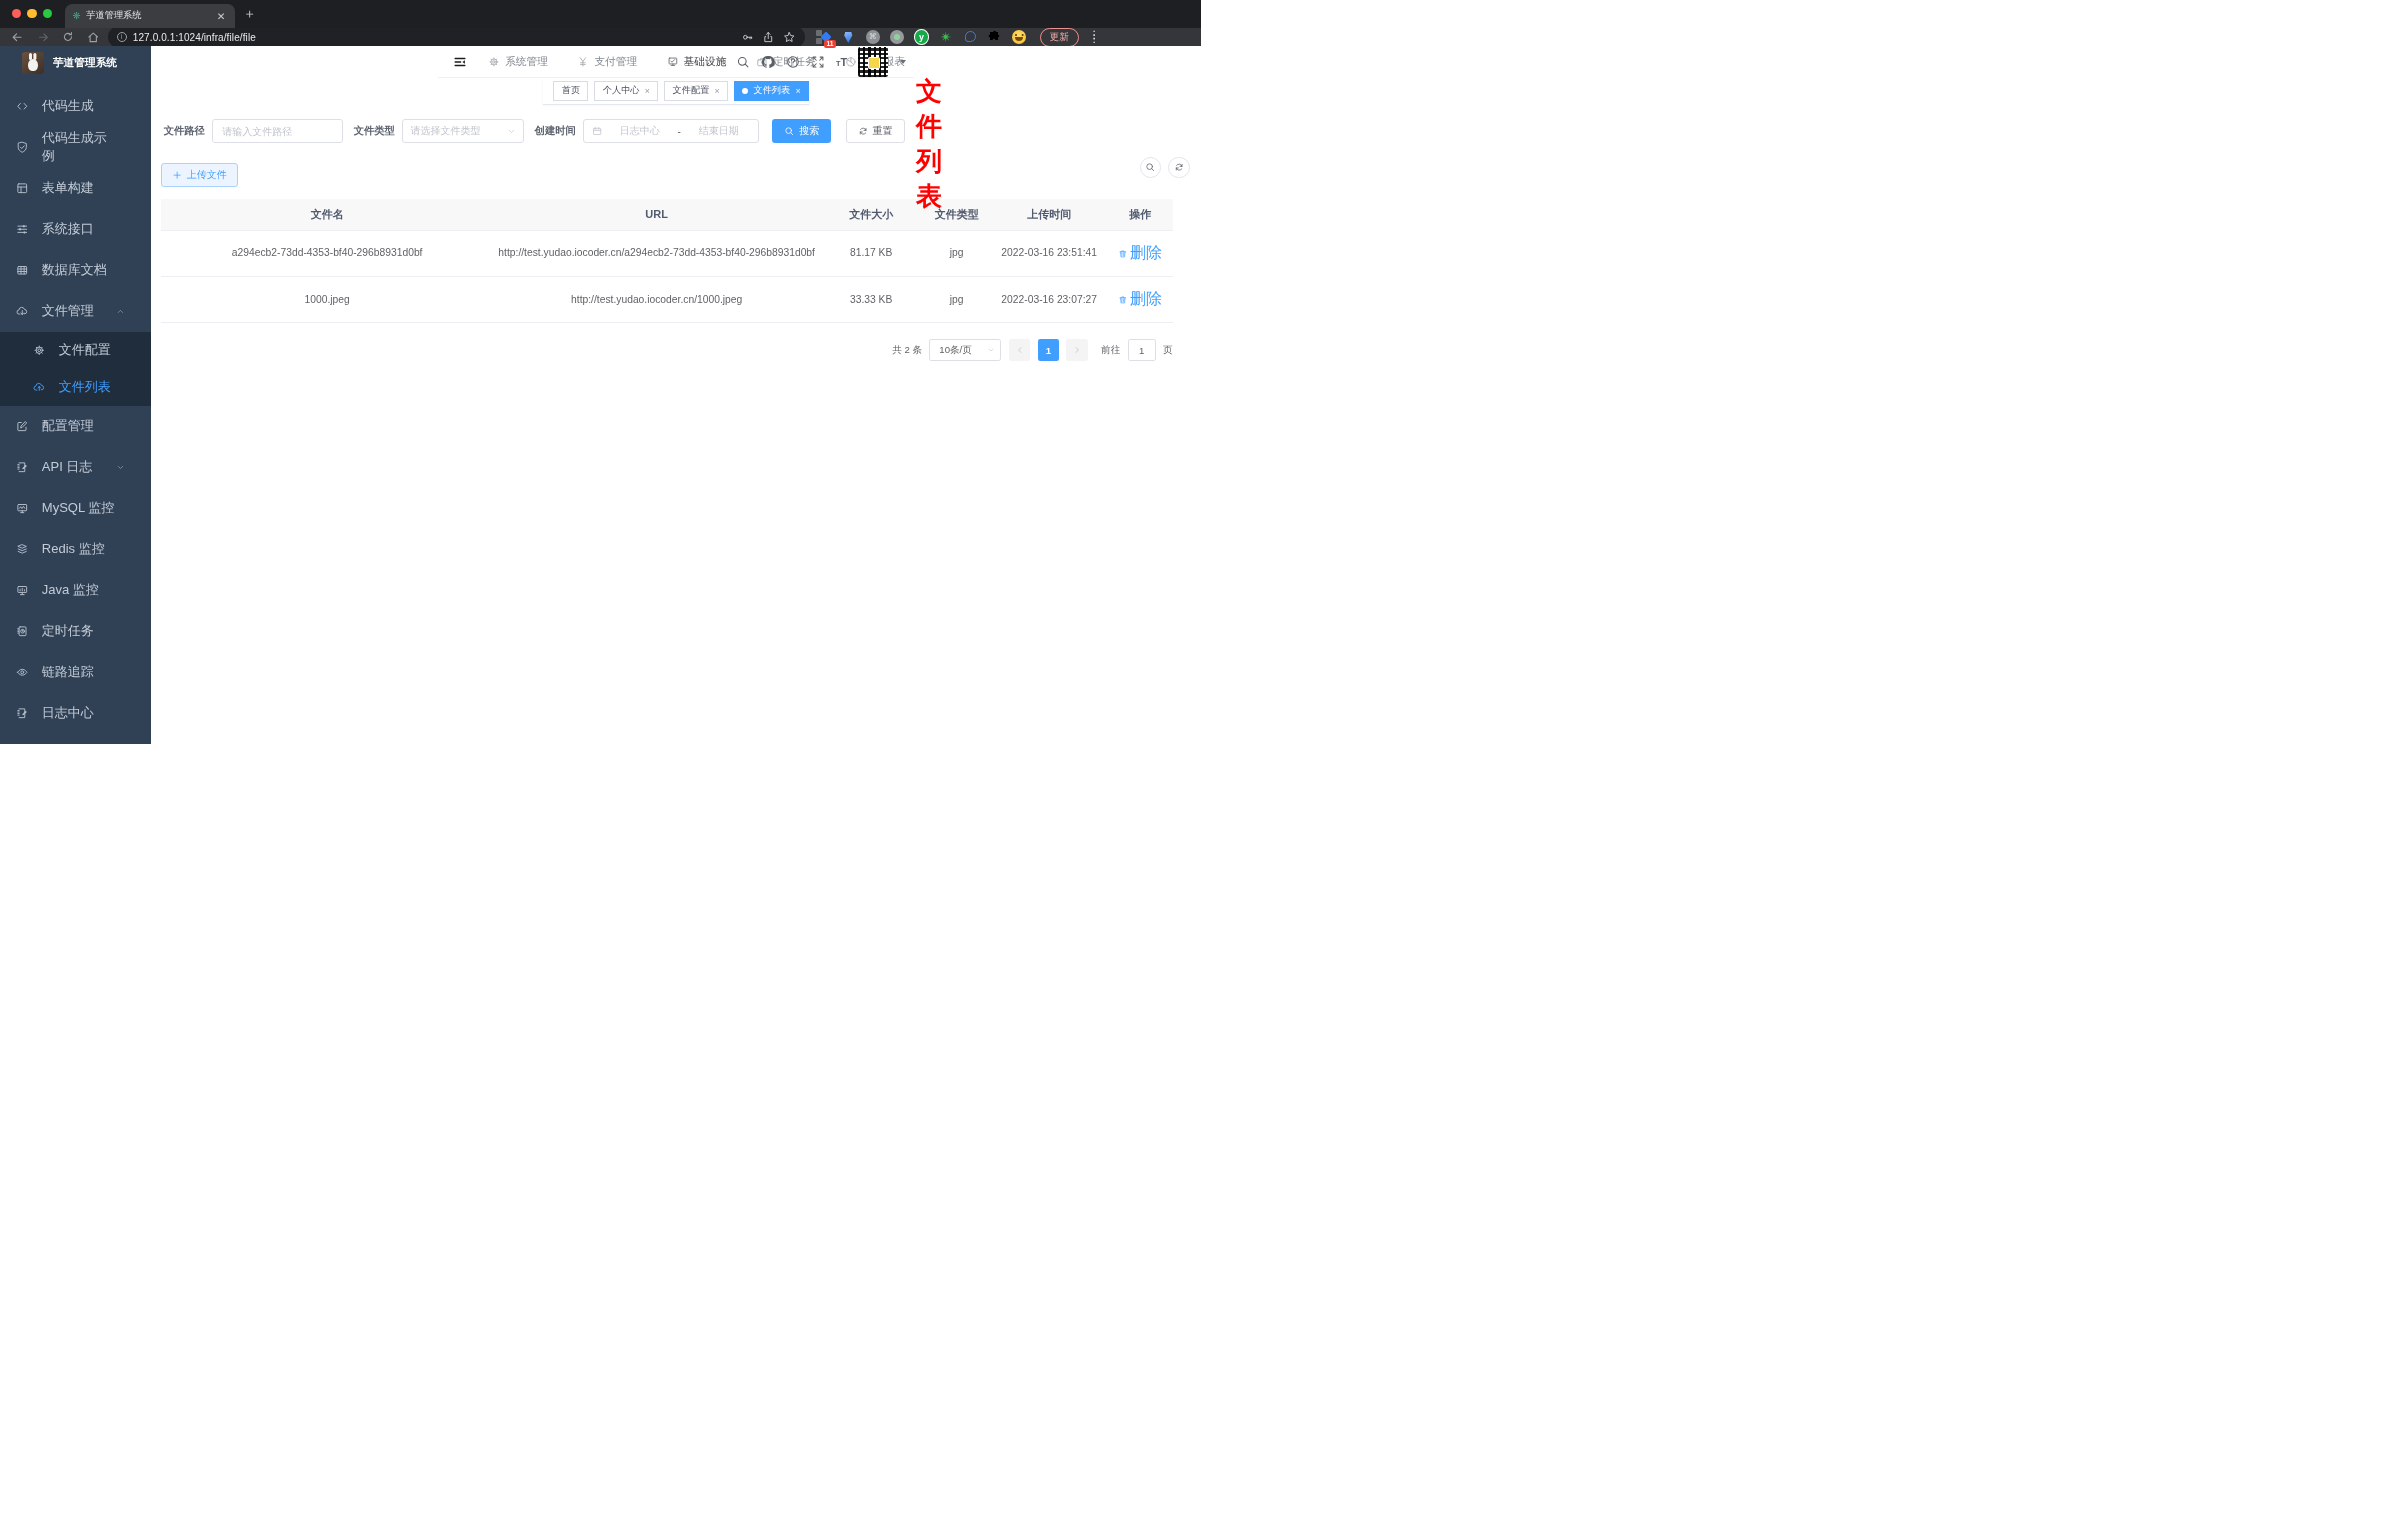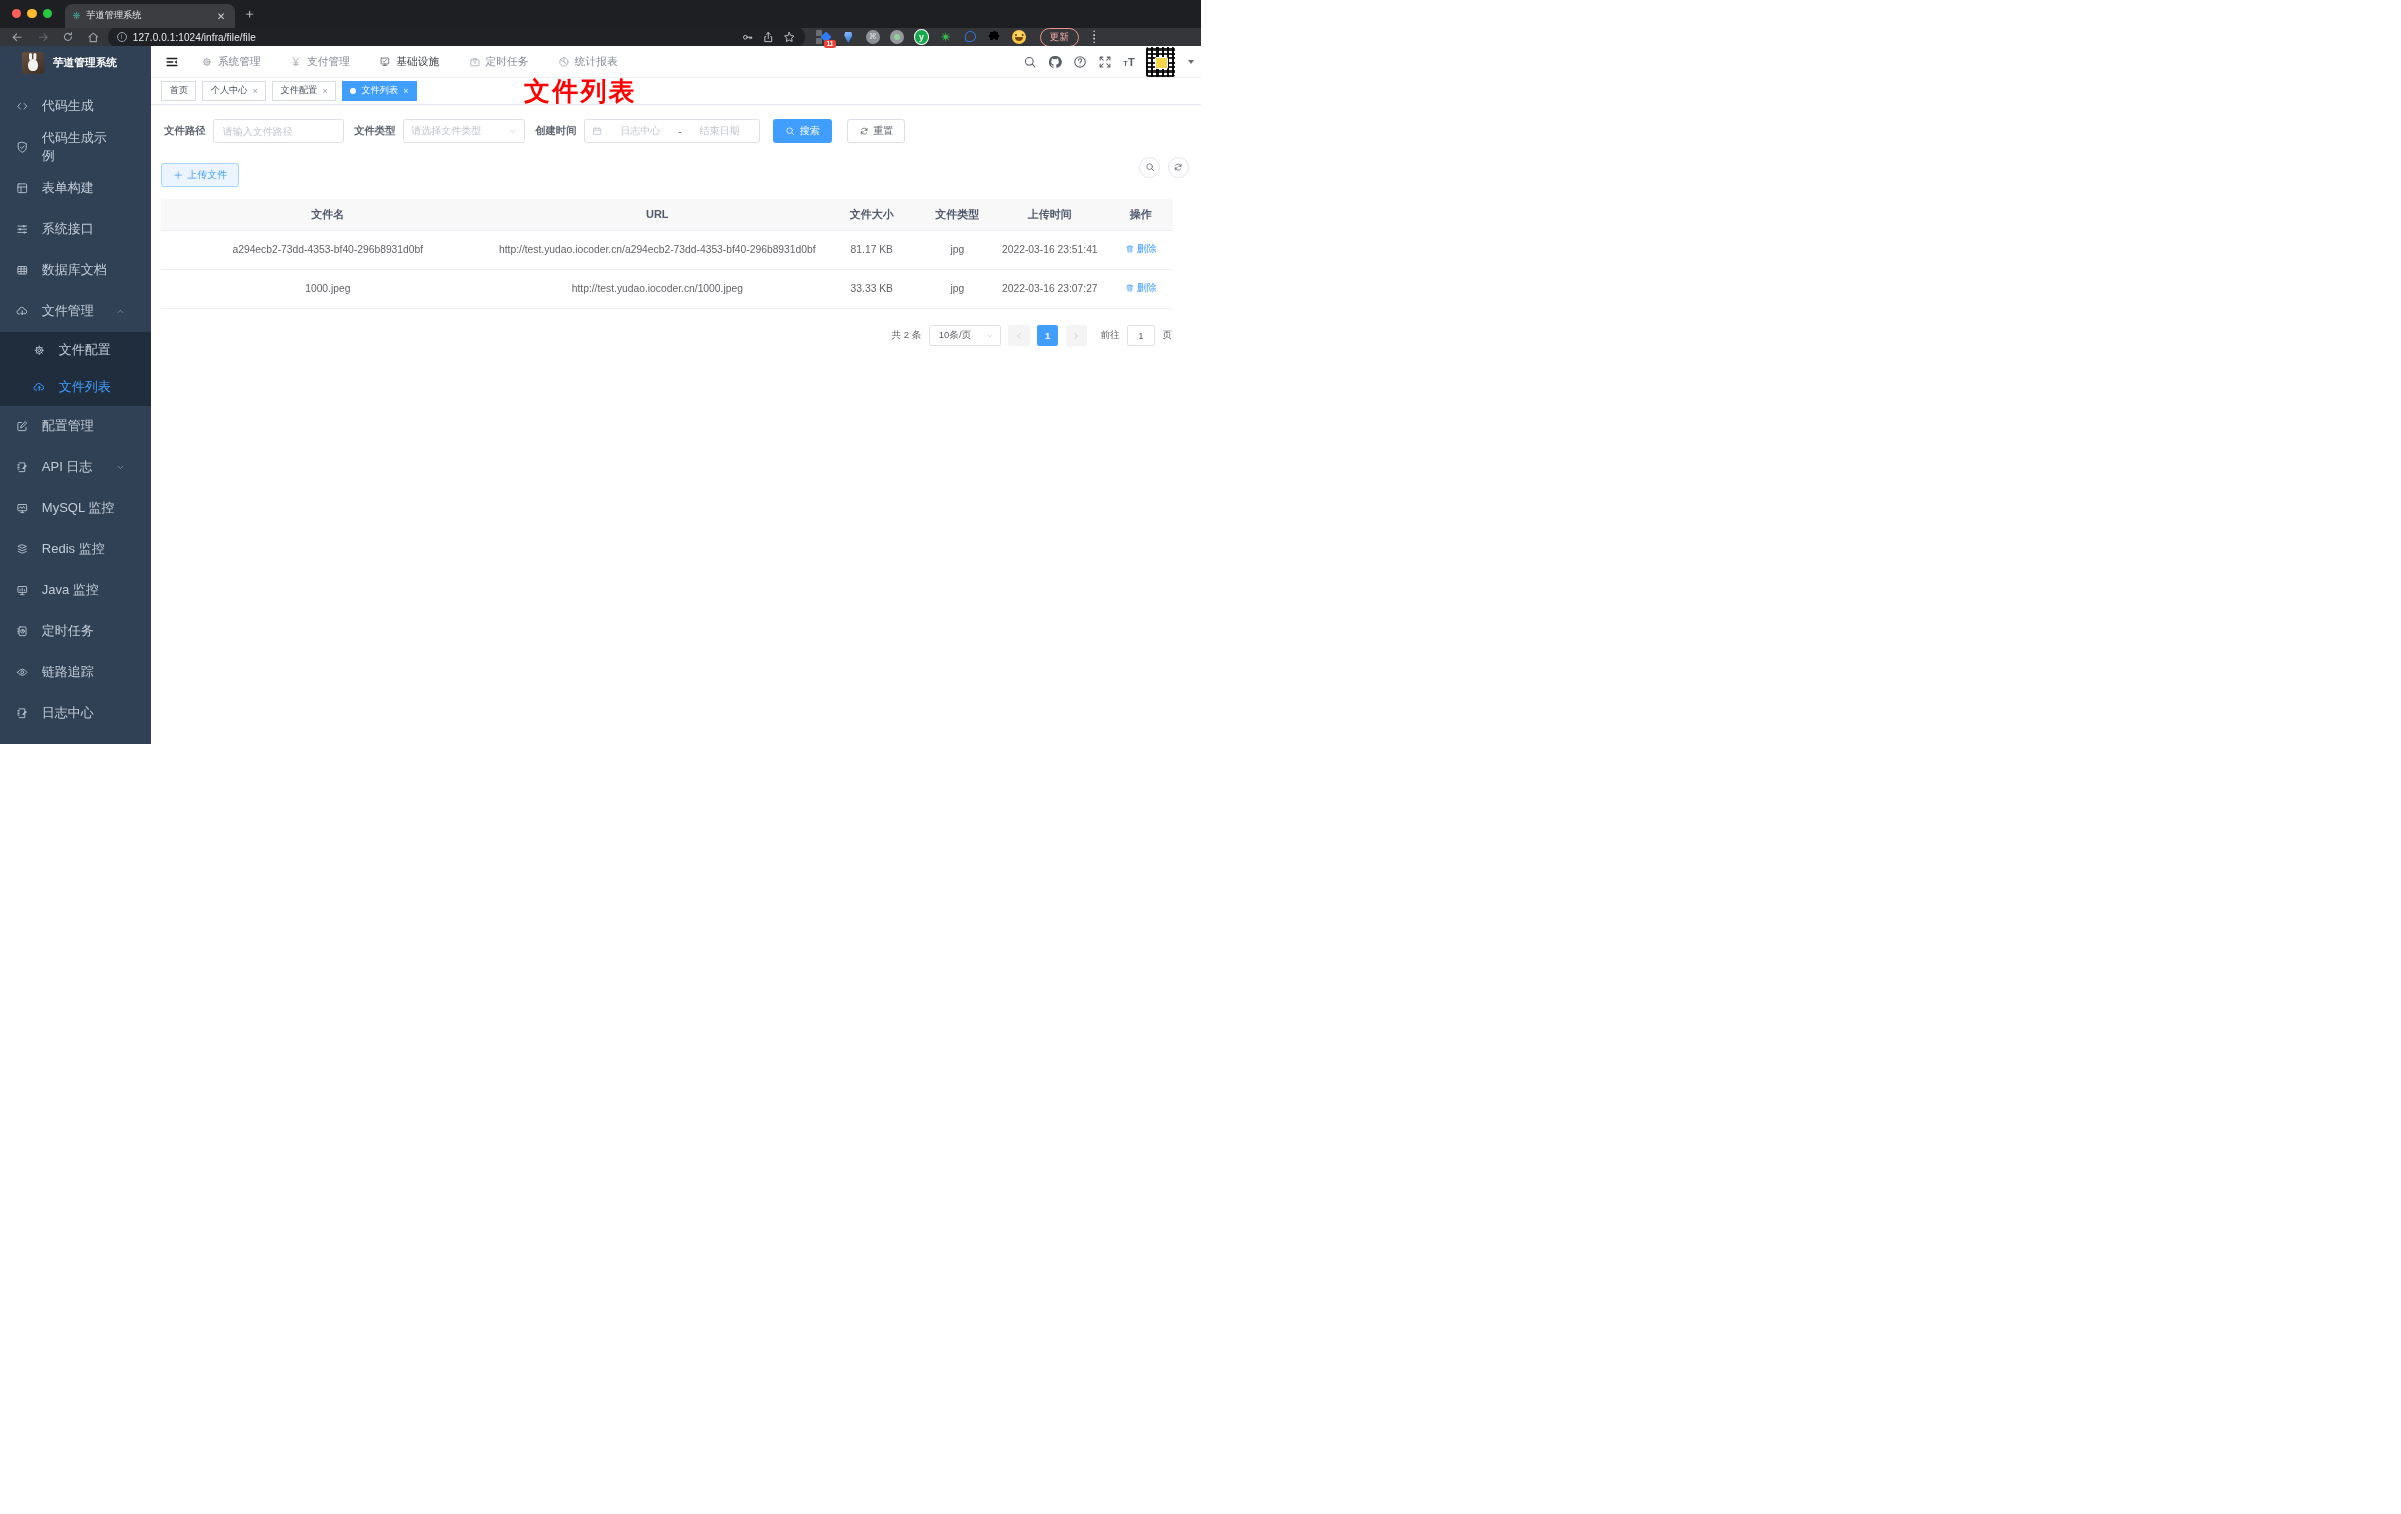--- a/index.html
+++ b/index.html
@@ -52,21 +52,21 @@
   .logo .lt { color:#fff; font-weight:700; font-size:10.7px; }
   .menu { padding-top:5.9px; }
   .mi { height:41px; display:flex; align-items:center; padding:0 32px 0 16px; font-size:13px; cursor:pointer; position:relative; }
   .mi .ic { width:12.5px; height:12.5px; margin-right:13.3px; color:#b7c0cd; flex-shrink:0; }
   .mi .chev { position:absolute; right:13.3px; width:8.9px; height:8.9px; color:#9aa5b3; }
   .sub { background:#1f2d3d; }
   .sub .mi { height:37px; padding-left:33px; }
   .mi.active { color:#409eff; }
   .mi.active .ic { color:#409eff; }
 
-  .main { flex:1; display:flex; flex-direction:column; background:#fff; min-width:0; }
+  .main { flex:1; display:flex; flex-direction:column; background:#fff; min-width:0;align-items:center; }
   .apphdr { height:32px; display:flex; align-items:center; padding:0 8.9px; border-bottom:0.7px solid #edf0f4; position:relative; }
   .fold { width:25px; height:25px; display:flex; align-items:center; justify-content:center; color:#1c1c1c; }
   .topnav { display:flex; align-items:center; margin-left:16px; gap:29.5px; }
   .tn { display:flex; align-items:center; gap:5.2px; color:#848a93; font-size:10.7px; cursor:pointer; }
   .tn .ic { width:11.8px; height:11.8px; color:#a9adb3; }
   .tn.active { color:#3c3f45; }
   .tn.active .ic { color:#6a6e74; }
   .hdr-right { position:absolute; right:7.4px; top:0; height:32px; display:flex; align-items:center; gap:11px; color:#5a5e66; }
   .hic { width:14px; height:14px; }
   .fontsz { font-size:11px; font-weight:700; color:#5a5e66; }
@@ -105,21 +105,21 @@
   .btn-upload { background:#ecf5ff; border-color:#a8d3ff; color:#409eff; margin-top:20px; padding:0 10.3px; }
   .minibtns { position:absolute; right:11.8px; top:52px; display:flex; gap:7.4px; }
   .circbtn { width:21.4px; height:21.4px; border-radius:50%; border:0.7px solid #e2e5ea; background:#fff; color:#5a5e66; display:flex; align-items:center; justify-content:center; }
   .circbtn .ic { width:10.3px; height:10.3px; }
 
   
   table { border-collapse:collapse; width:100%; margin-top:11.8px; table-layout:fixed; }
   th { background:#f8f8f9; color:#515a6e; font-size:11px; font-weight:700; height:31px; border-bottom:0.7px solid #ebeef5; }
   td { color:#606266; font-size:10.3px; text-align:center; border-bottom:0.7px solid #ebeef5; padding:10.3px 4.4px; word-break:break-all; line-height:1.55; }
   .c-name{width:333px;} .c-url{width:326px;} .c-size{width:103px;} .c-type{width:68px;} .c-time{width:117px;} .c-op{width:65px;}
-  .del { color:#409eff; font-size:10px; display:inline-flex; align-items:center; gap:2.2px; cursor:pointer; white-space:nowrap; }
+  .del { color:#409eff; font-size:16px; display:inline-flex; align-items:center; gap:2.2px; cursor:pointer; white-space:nowrap; }
   .del .ic { width:9.6px; height:9.6px; }
 
   
   .pager { display:flex; justify-content:flex-end; align-items:center; margin-top:16px; gap:7.4px; color:#606266; font-size:9.6px; }
   .psel { width:72px; height:21.4px; border:0.7px solid #dcdfe6; border-radius:2.2px; display:flex; align-items:center; justify-content:space-between; padding:0 5.9px 0 8.9px; color:#606266; }
   .psel .ic { width:8px; height:8px; color:#c0c4cc; }
   .pbtn { width:21.4px; height:21.4px; border-radius:2.2px; background:#f4f4f5; color:#c0c4cc; display:flex; align-items:center; justify-content:center; }
   .pbtn .ic { width:8px; height:8px; }
   .pnum { width:21.4px; height:21.4px; border-radius:2.2px; background:#409eff; color:#fff; display:flex; align-items:center; justify-content:center; font-weight:700; }
   .goto-in { width:28px; height:21.4px; border:0.7px solid #dcdfe6; border-radius:2.2px; text-align:center; font-size:9.6px; color:#606266; outline:none; font-family:inherit; }

